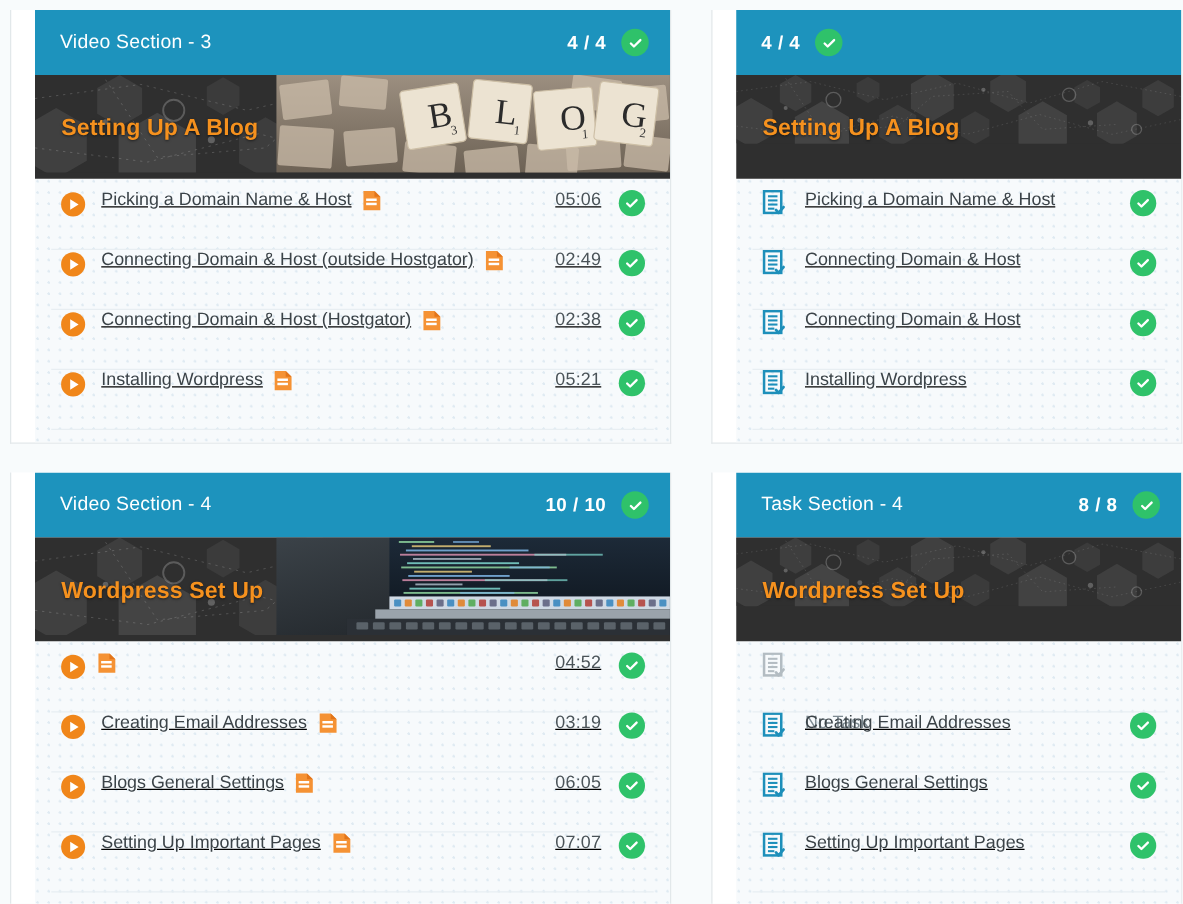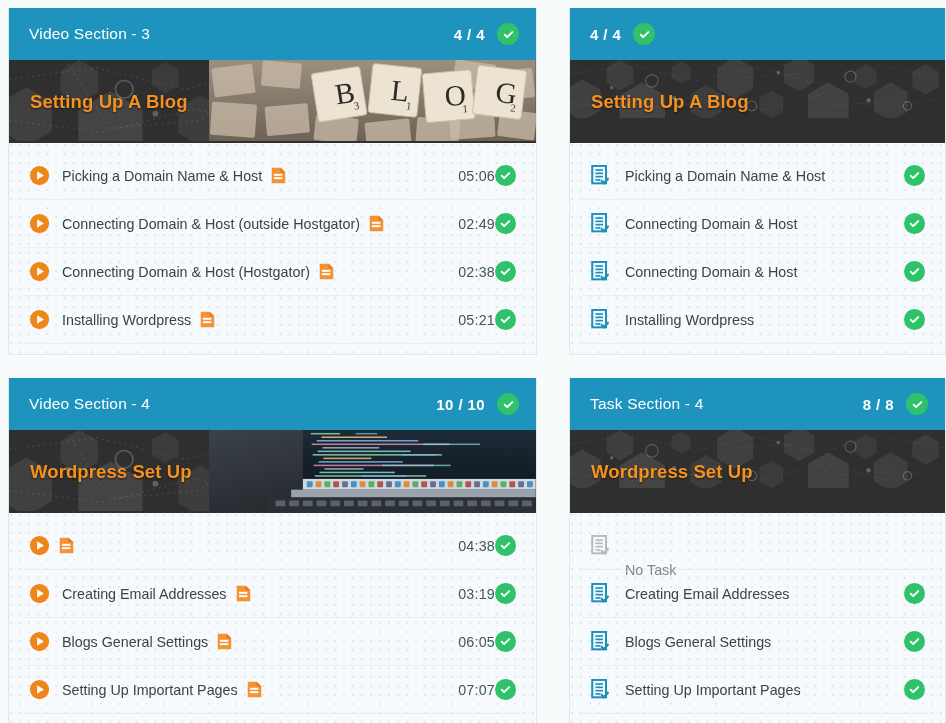--- a/index.html
+++ b/index.html
@@ -26,20 +26,21 @@
     row-gap: 23px;
     align-items: start;
   }
 
   
   .panel {
     background: #ffffff;
     border: 1px solid #e2e8ea;
     border-top: none;
     overflow: hidden;
+    padding-left: 19px;
   }
 
   
   .panel-head {
     background: #1d93bd;
     height: 52px;
     display: flex;
     align-items: center;
     padding: 0 17px 0 20px;
     color: #ffffff;
@@ -107,24 +108,24 @@
   
   .list {
     background-color: #f7fafc;
     background-image:
       radial-gradient(circle at 2px 2px, #dfeaf2 1px, transparent 1.1px);
     background-size: 9px 9px;
     padding: 0 13px;
   }
   .row {
     display: flex;
-    align-items: center;
     height: 48px;
     border-bottom: 1px solid #e8eef2;
     padding: 0 7px 0 6px;
+    text-decoration: underline;
   }
   .row:last-child { border-bottom: none; }
 
   .row .lead-icon {
     width: 22px;
     height: 22px;
     flex: 0 0 auto;
     display: flex;
     align-items: center;
     justify-content: center;
@@ -141,20 +142,21 @@
     width: 15px;
     height: 17px;
     flex: 0 0 auto;
     display: flex;
     align-items: center;
   }
   .row .spacer { flex: 1 1 auto; }
   .row .time {
     font-size: 14.3px;
     color: #4a5358;
+    margin-right: 14px;
     letter-spacing: .2px;
   }
   .row.empty .label { color: #7d8a91; margin-top: 48px; }
 
   .list-pad { height: 10px; }
   .list-pad-top { height: 9px; }
 </style>
 </head>
 <body>
 
@@ -607,21 +609,21 @@
             </span>
             <span class="doc-icon">
               <svg width="15" height="17" viewBox="0 0 16 18">
                 <path d="M0.8 0.8 H10.2 L15.2 5.6 V17.2 H0.8 Z" fill="#f59234"></path>
                 <path d="M10.2 0.8 L15.2 5.6 H10.2 Z" fill="#e2751a"></path>
                 <rect x="3.1" y="7.2" width="9" height="2.1" fill="#ffffff"></rect>
                 <rect x="3.1" y="10.8" width="9" height="2.1" fill="#ffffff"></rect>
               </svg>
             </span>
             <span class="spacer"></span>
-            <span class="time">04:38</span>
+            <span class="time">04:52</span>
             <span class="check">
               <svg width="13" height="13" viewBox="0 0 24 24" aria-hidden="true">
                 <path d="M5 12.5l4.5 4.5L19 7.5" fill="none" stroke="#ffffff" stroke-width="3.4" stroke-linecap="round" stroke-linejoin="round"></path>
               </svg>
             </span>
           </div>
           <div class="row">
             <span class="lead-icon">
               <svg width="21" height="21" viewBox="0 0 24 24">
                 <circle cx="12" cy="12" r="11" fill="#f0861a"></circle>

